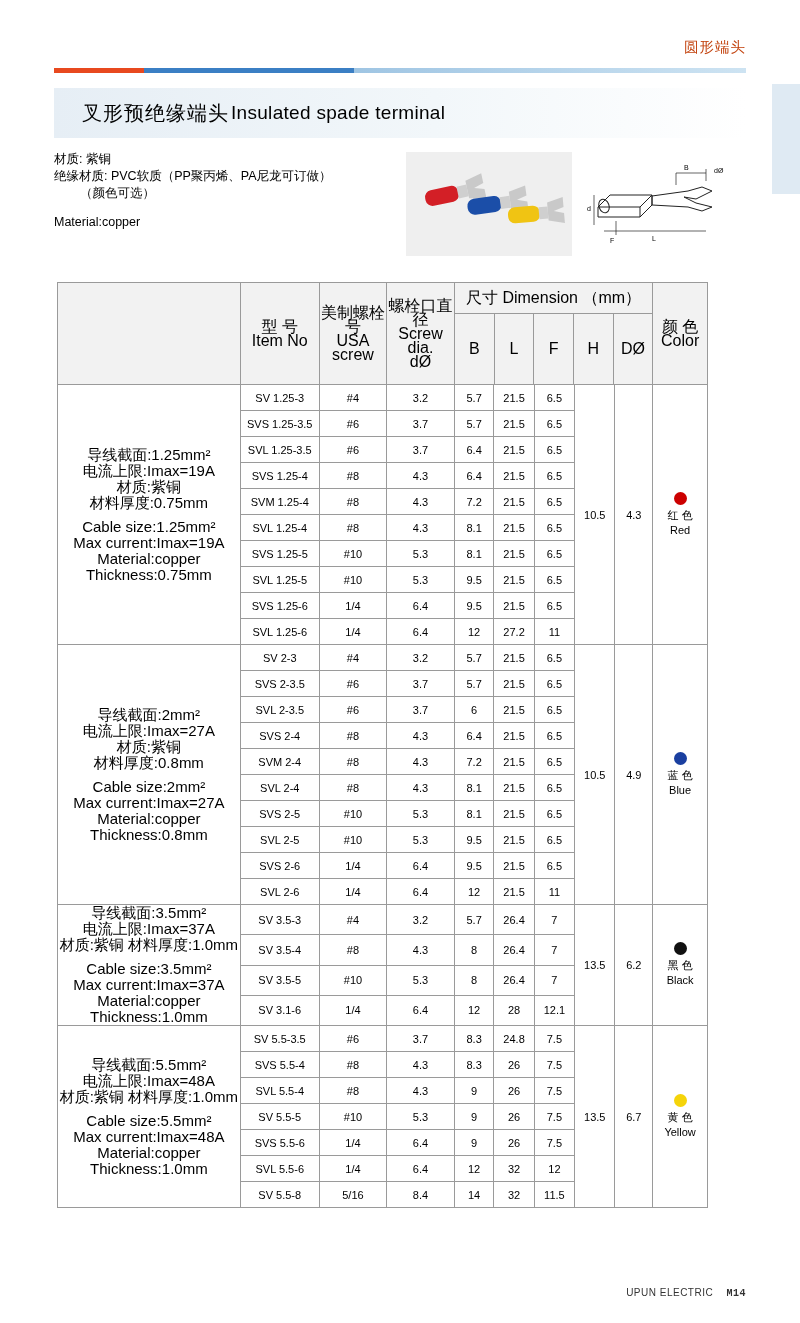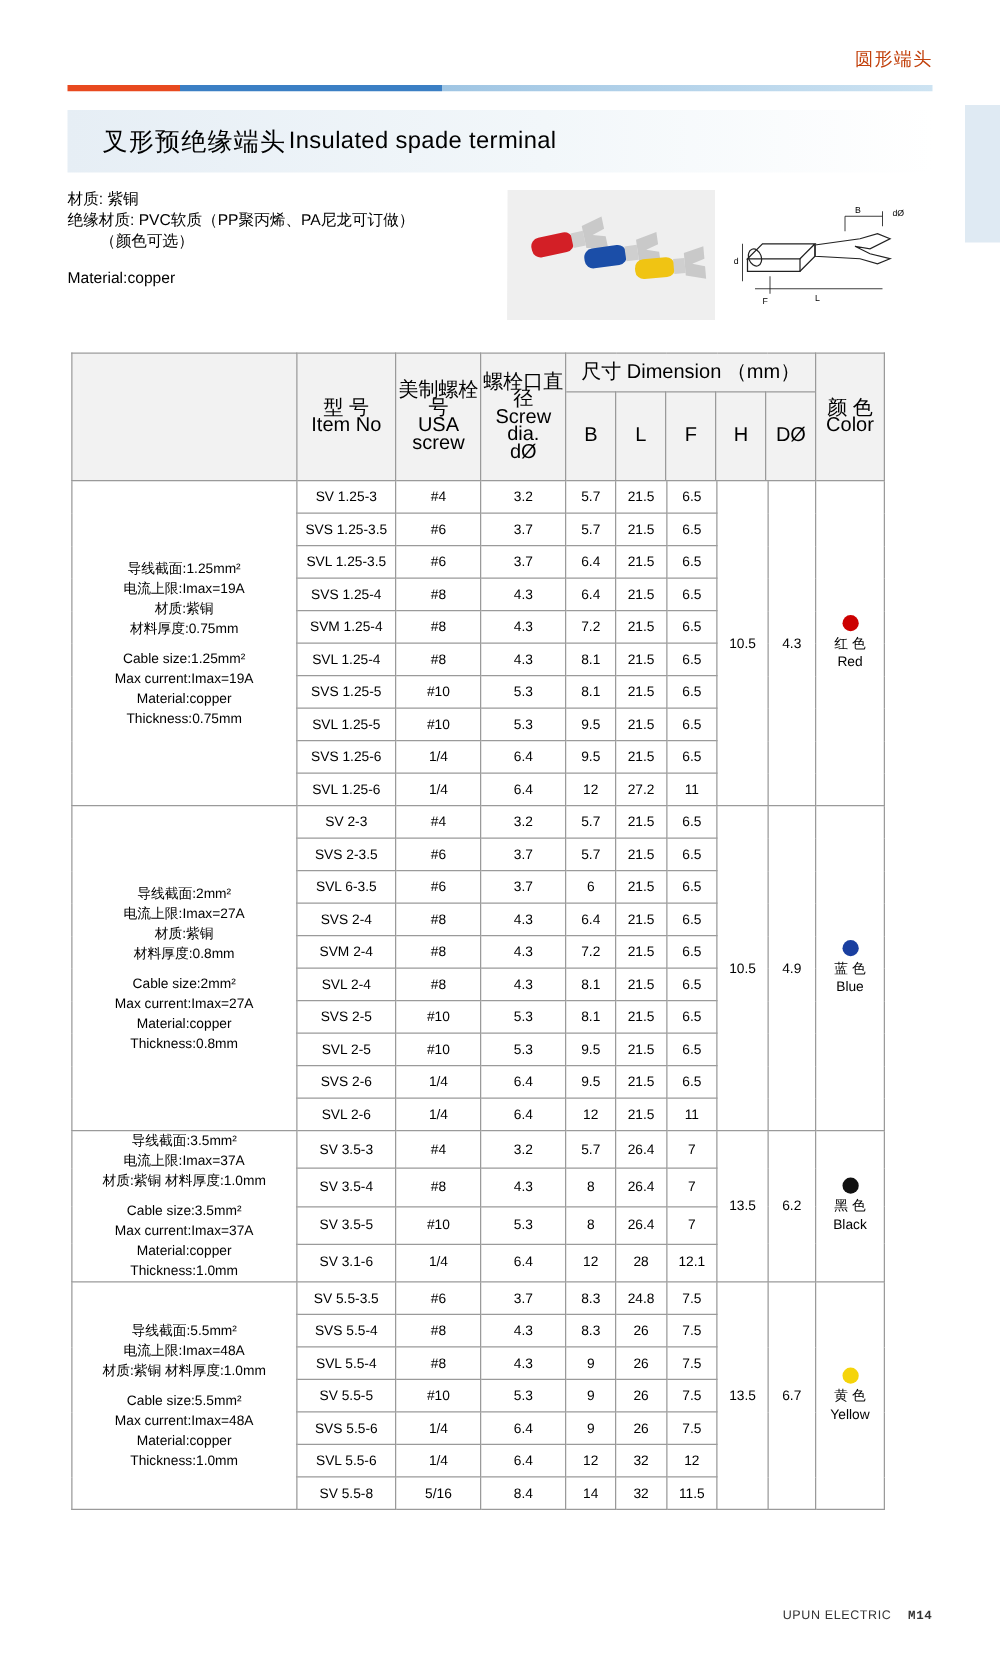--- a/index.html
+++ b/index.html
@@ -127,21 +127,21 @@
     background: #f2f2f2;
     height: 24px;
     font-size: 16px;
     line-height: 14px;
   }
   .hdr-tall td { height: 70px; }
   .row td { height: 25px; }
   .desc-cell {
     text-align: left;
     padding: 6px 8px;
-    font-size: 11px;
+    font-size: 15px;
     line-height: 16px;
     width: 190px;
   }
   .model-cell { width: 85px; }
   .usa-cell { width: 70px; }
   .screw-cell { width: 70px; }
   .dim-cell { width: 42px; }
   .h-cell { width: 42px; }
   .d-cell { width: 40px; }
   .color-cell { width: 56px; font-size: 11px; line-height: 15px; }
@@ -360,21 +360,21 @@
       </tr>
       <tr class="row">
         <td class="model-cell">SVS 2-3.5</td>
         <td class="usa-cell">#6</td>
         <td class="screw-cell">3.7</td>
         <td class="dim-cell">5.7</td>
         <td class="dim-cell">21.5</td>
         <td class="dim-cell">6.5</td>
       </tr>
       <tr class="row">
-        <td class="model-cell">SVL 6-3.5</td>
+        <td class="model-cell">SVL 2-3.5</td>
         <td class="usa-cell">#6</td>
         <td class="screw-cell">3.7</td>
         <td class="dim-cell">6</td>
         <td class="dim-cell">21.5</td>
         <td class="dim-cell">6.5</td>
       </tr>
       <tr class="row">
         <td class="model-cell">SVS 2-4</td>
         <td class="usa-cell">#8</td>
         <td class="screw-cell">4.3</td>

